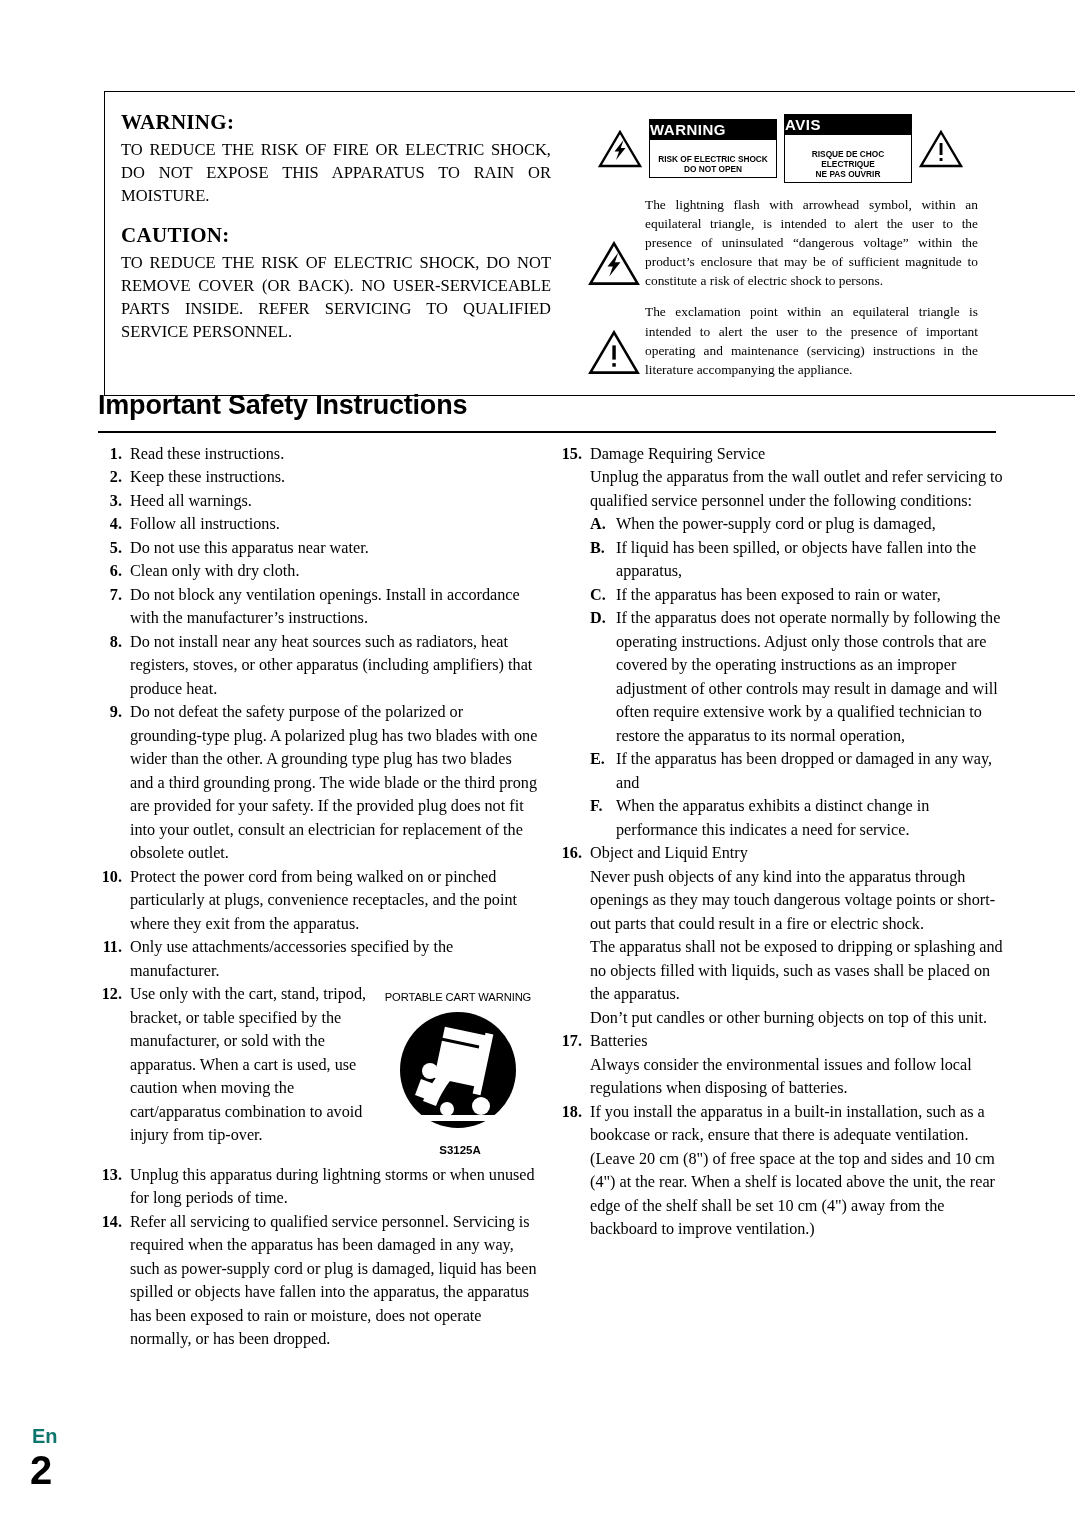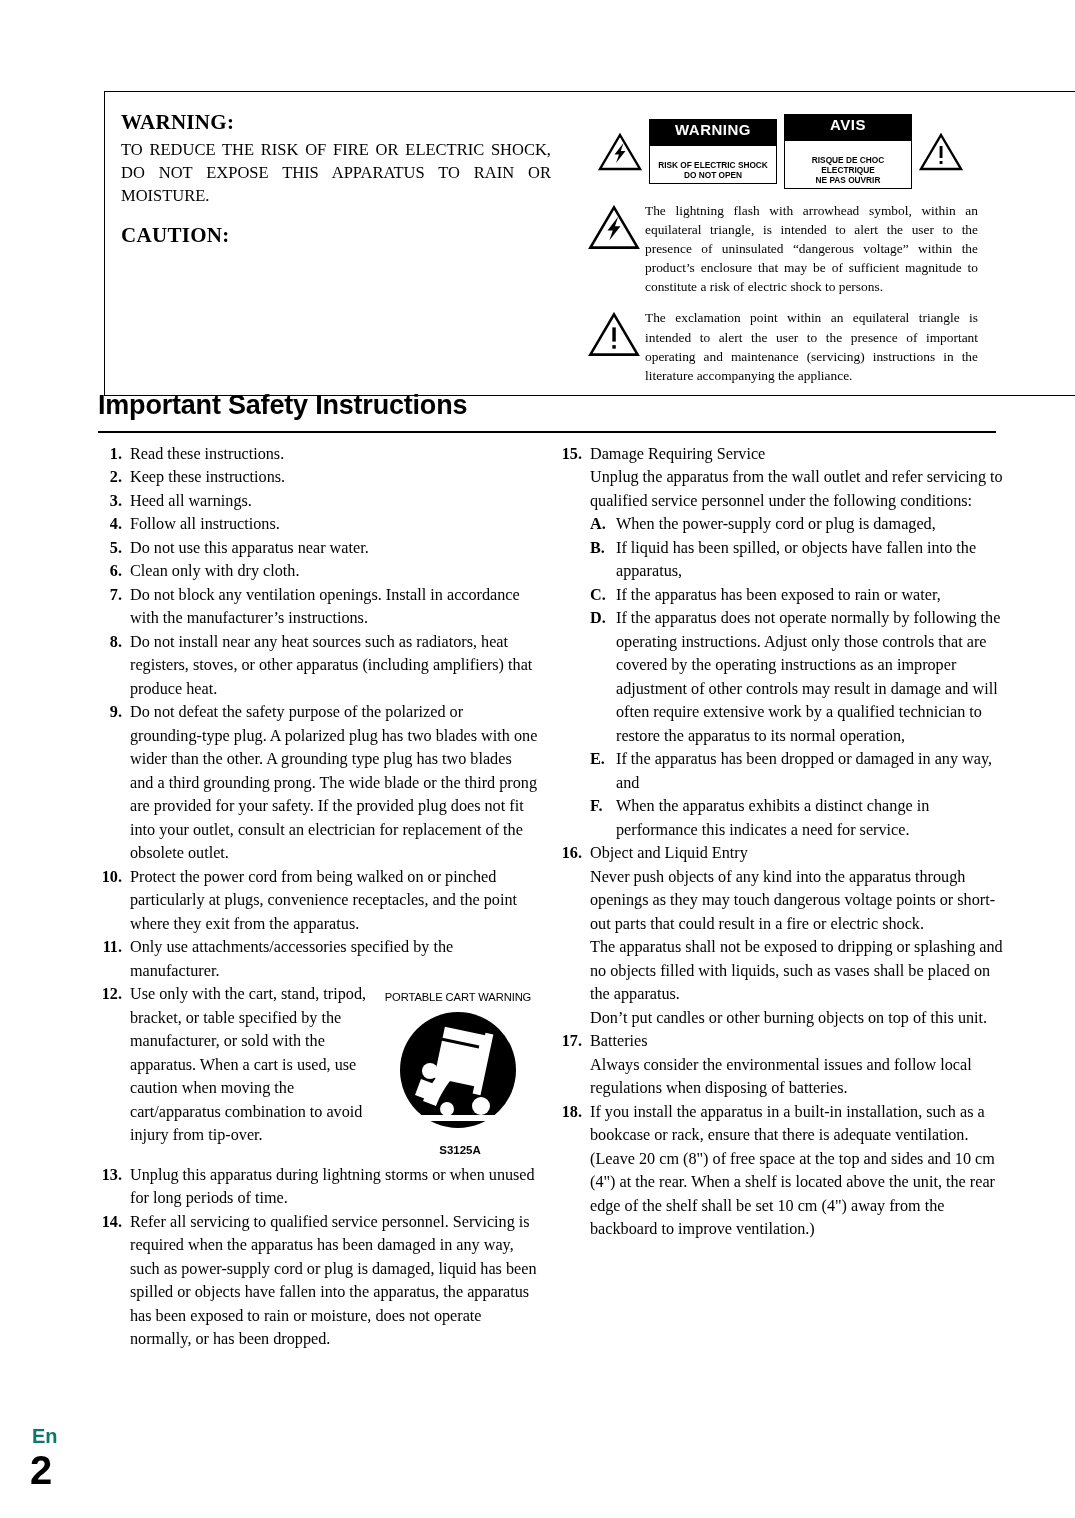--- a/index.html
+++ b/index.html
@@ -75,39 +75,38 @@
   .label-pair {
     display: flex;
     flex-direction: column;
     border: 1.6px solid #000;
     width: 128px;
     box-sizing: border-box;
   }
   .label-top {
     background: #000;
     color: #fff;
-    text-align: center;
     font-family: "Liberation Sans", sans-serif;
     font-weight: bold;
     font-size: 15px;
     letter-spacing: 0.5px;
-    padding: 2px 0 9px 0;
+    padding: 2px 0 3px 0;
     line-height: 1;
   }
   .label-bot {
     text-align: center;
     font-family: "Liberation Sans", sans-serif;
     font-weight: bold;
     font-size: 8.3px;
     line-height: 1.22;
     padding: 14px 2px 3px 2px;
   }
   .note-row {
     display: flex;
-    align-items: flex-start;
+    align-items: flex-end;
     margin-top: 12px;
   }
   .note-icon {
     flex: 0 0 auto;
     width: 62px;
     padding-top: 4px;
     text-align: center;
   }
   .note-text {
     flex: 1 1 auto;
@@ -224,20 +223,21 @@
 <body>
 
 <div class="page">
 
   <div class="warn-box">
 
     <div class="warn-left">
       <div class="warn-head">WARNING:</div>
       <div class="warn-para">TO REDUCE THE RISK OF FIRE OR ELECTRIC SHOCK, DO NOT EXPOSE THIS APPARATUS TO RAIN OR MOISTURE.</div>
       <div class="warn-head">CAUTION:</div>
+      <div class="warn-para last">TO REDUCE THE RISK OF ELECTRIC SHOCK, DO NOT REMOVE COVER (OR BACK). NO USER-SERVICEABLE PARTS INSIDE. REFER SERVICING TO QUALIFIED SERVICE PERSONNEL.</div>
     </div>
 
     <div class="warn-right">
 
       <div class="sym-row">
         <span class="tri">
           <svg width="44" height="38" viewBox="0 0 44 38">
             <polygon points="22,2 42,36 2,36" fill="none" stroke="#000" stroke-width="2.4"></polygon>
             <path d="M25.5,10 L16.5,21.5 L21,21.5 L18,30 L27.5,18 L22.8,18 Z" fill="#000"></path>
           </svg>

